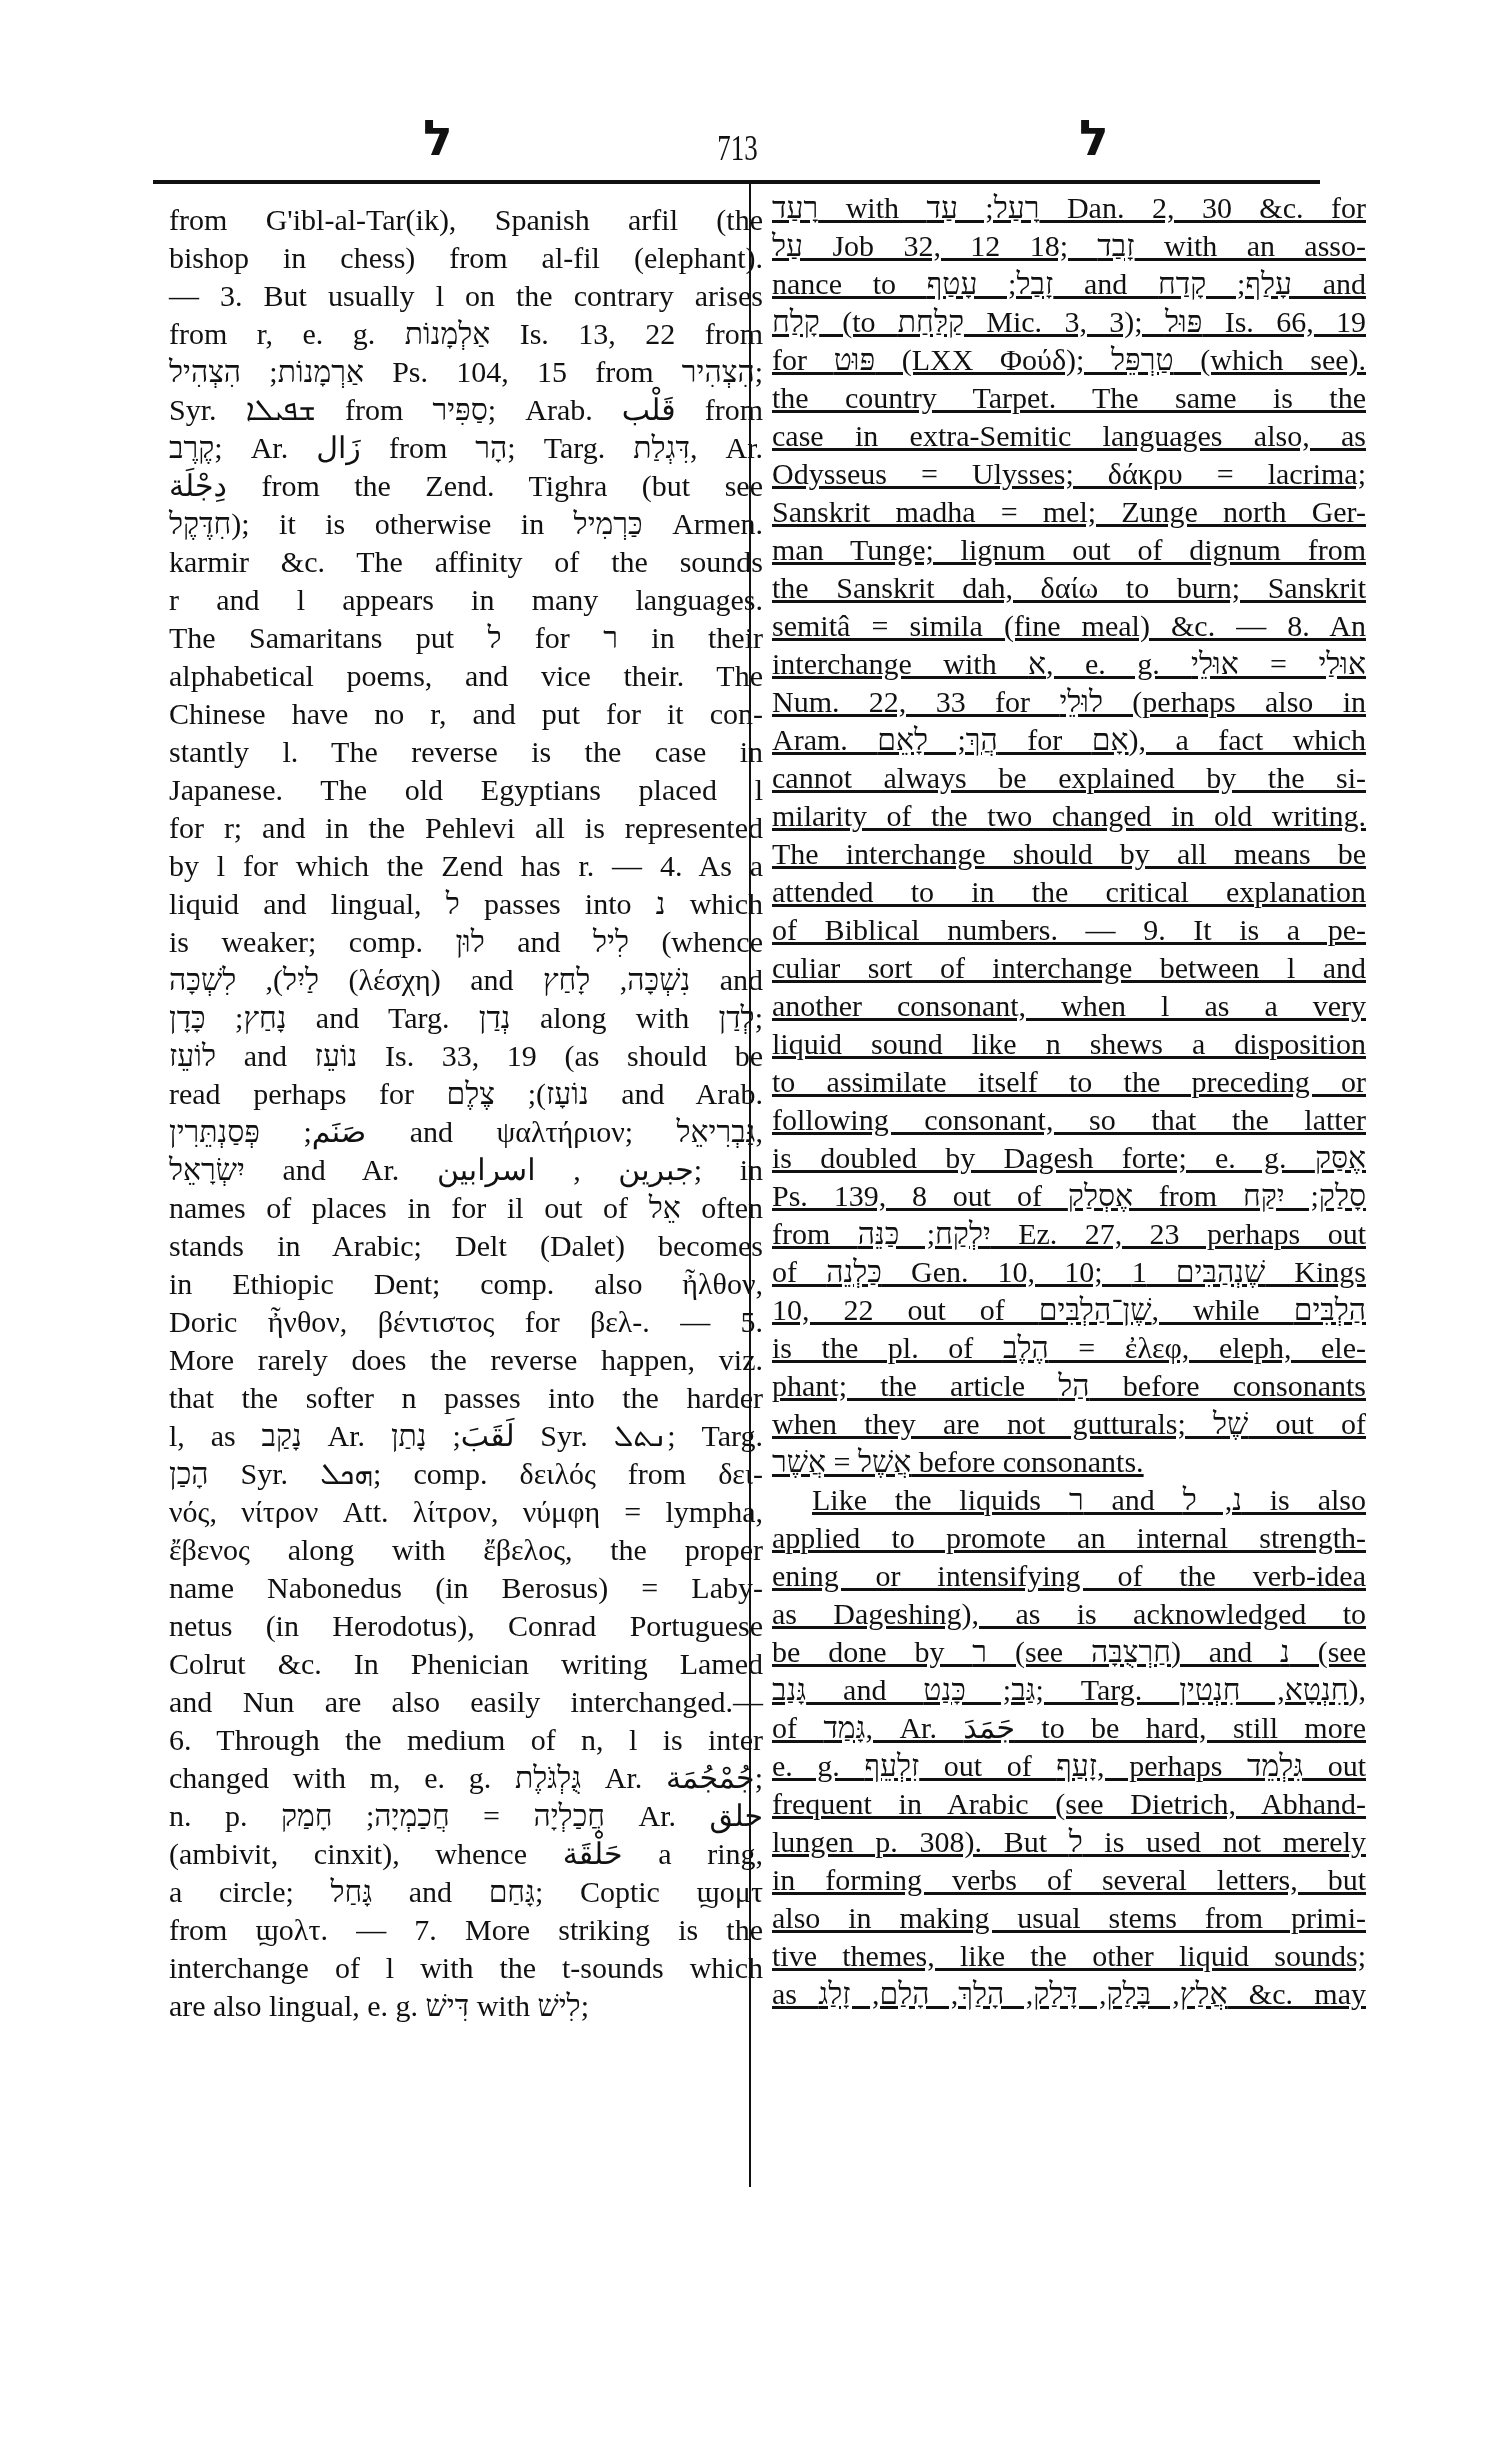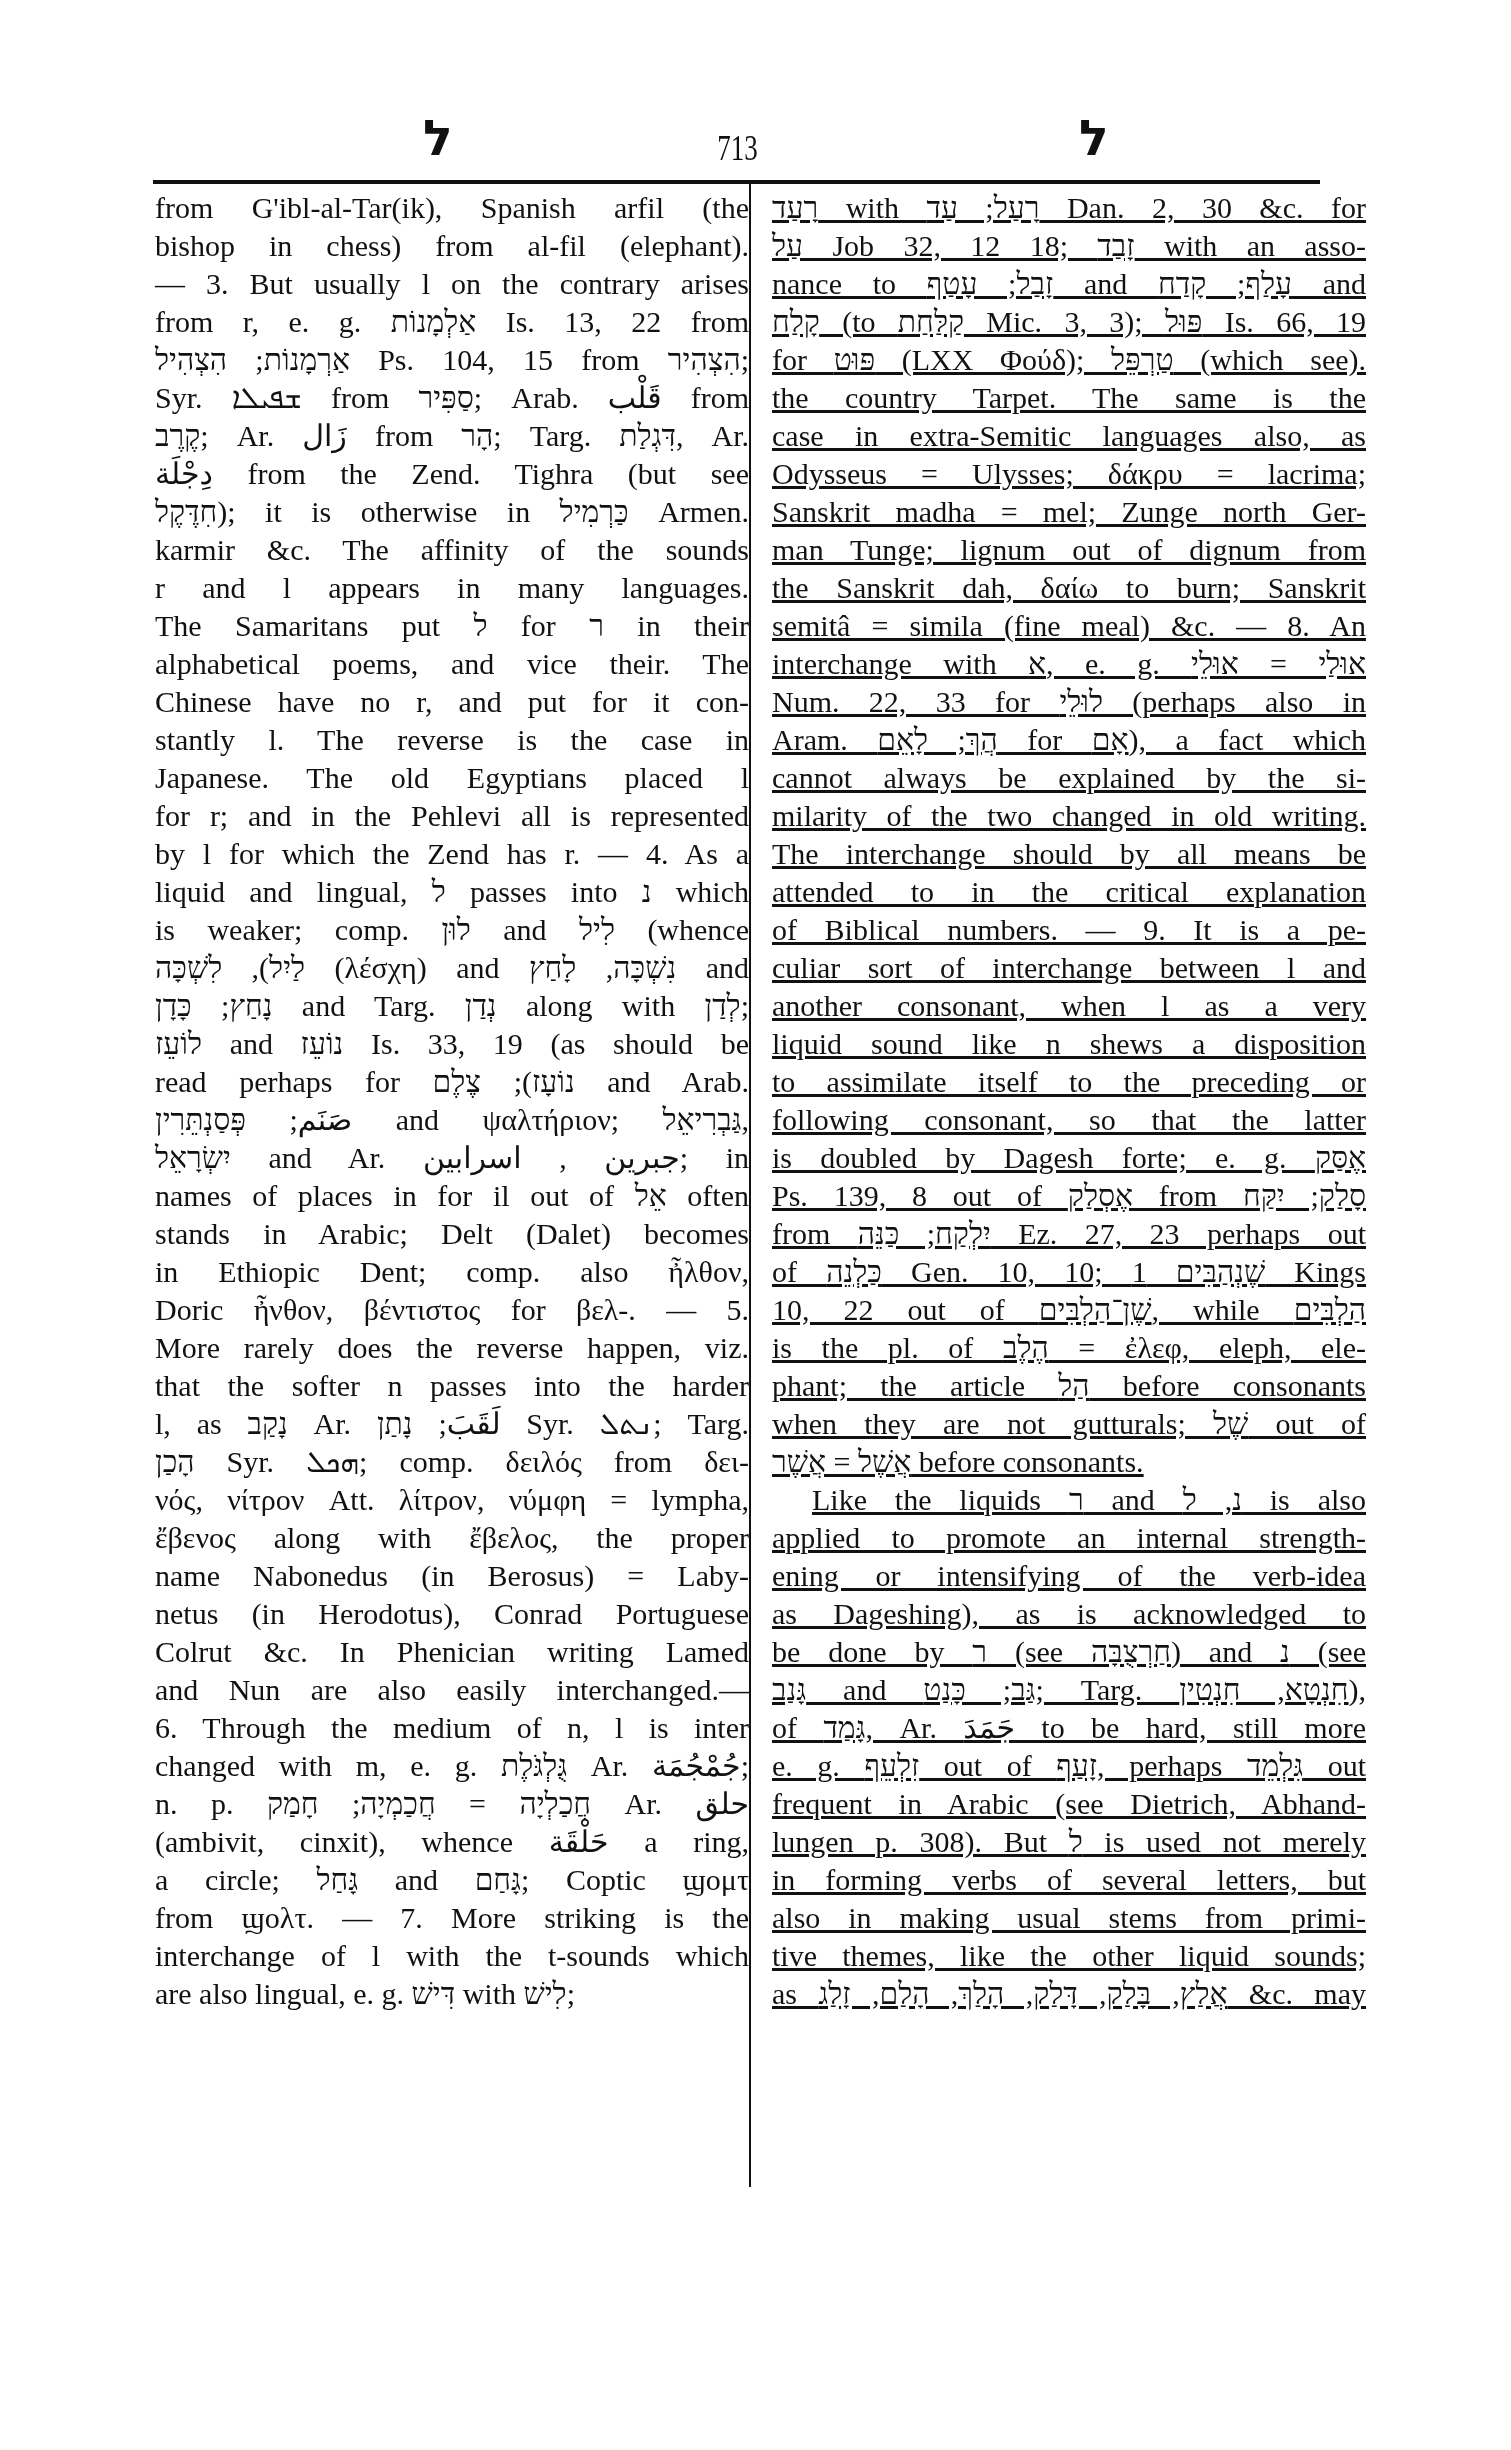--- a/index.html
+++ b/index.html
@@ -7,21 +7,21 @@
            font-family: "DejaVu Serif", "Liberation Serif", serif; color: #111; }
     .page { position: absolute; left: 0; top: 0; width: 1512px; height: 2450px; }
     .running-head { position: absolute; top: 112px; left: 153px; width: 1169px; height: 63px; }
     .rh-letter { position: absolute; top: 0; font-size: 49px; font-family: "DejaVu Sans", sans-serif; font-weight: bold; line-height: 54px; }
     .rh-left { left: 270px; }
     .rh-right { left: 926px; }
     .rh-num { position: absolute; left: 0; width: 1169px; text-align: center; top: 16px; font-family: "Liberation Serif", serif; font-size: 36px; line-height: 41px; transform: scaleX(0.75); }
     .top-rule { position: absolute; top: 180px; left: 153px; width: 1167px; height: 3.6px; background: #111; }
     .col-divider { position: absolute; top: 183px; left: 749px; width: 1.8px; height: 2004px; background: #111; }
     .column { position: absolute; top: 189px; width: 594px; font-family: "Liberation Serif", serif; font-size: 30px; line-height: 38px; }
-    .col-left { left: 155px; }
+    .col-left { left: 169px; margin-top: 12px; }
     .col-right { left: 772px; text-decoration: underline; }
     .line { display: block; white-space: nowrap; text-align: justify; text-align-last: justify; height: 38px; overflow: visible; }
     .line.last { text-align-last: left; }
     .line.indent { padding-left: 40px; }
   </style>
 </head>
 <body>
 
 <div class="page">
 

